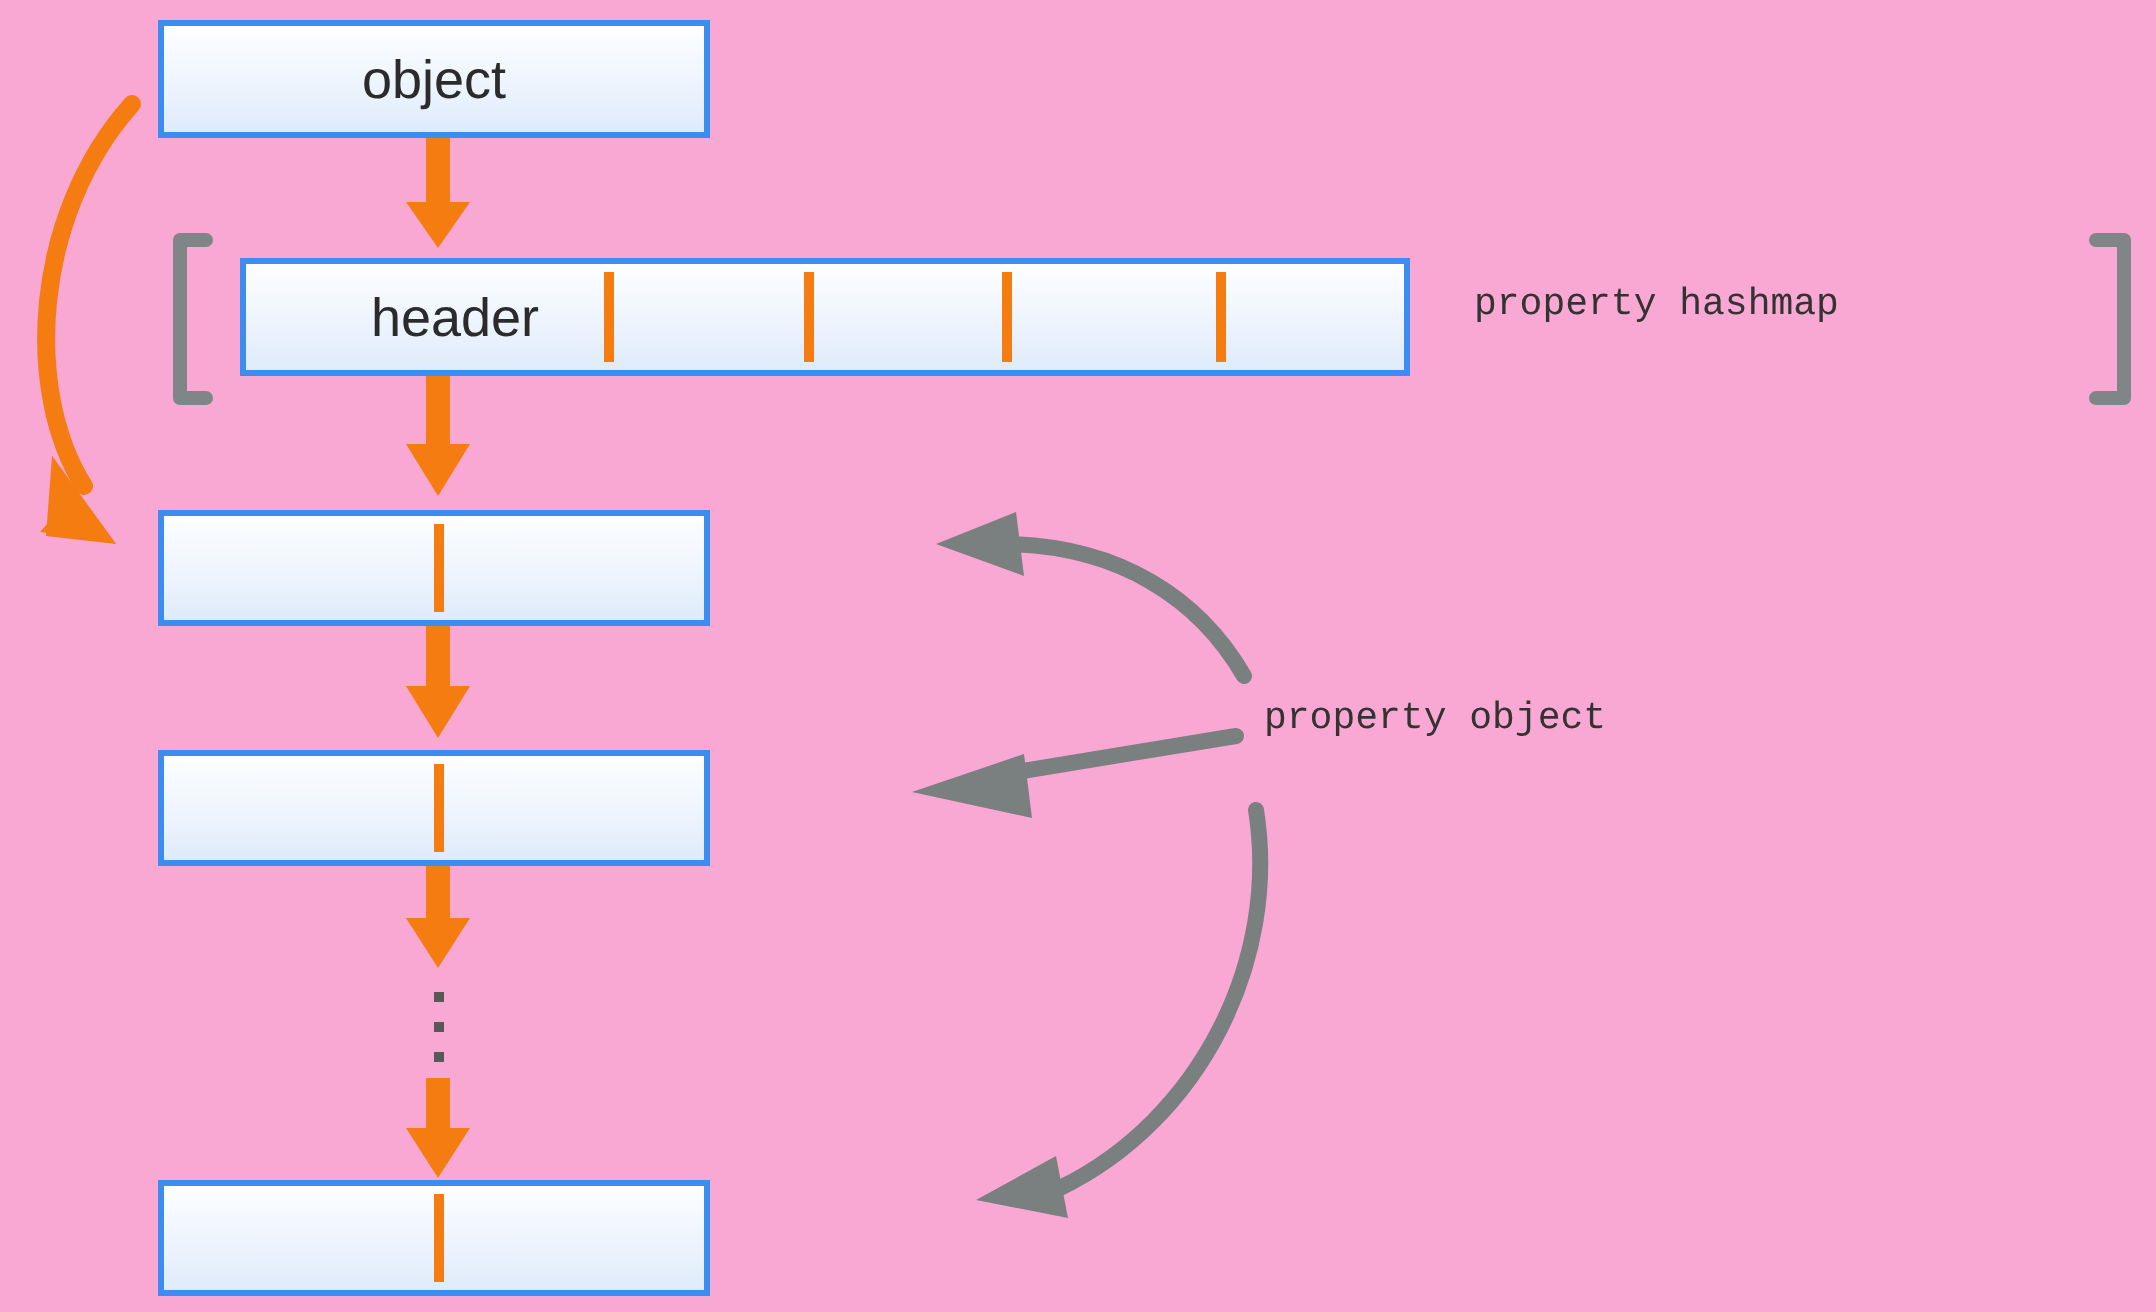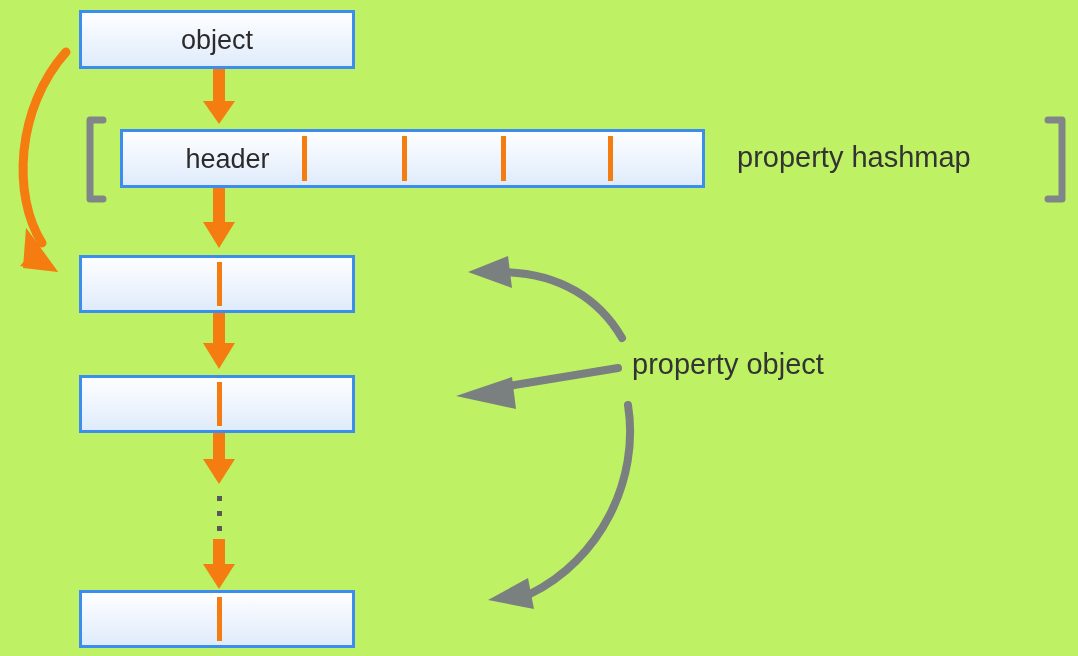--- a/index.html
+++ b/index.html
@@ -4,21 +4,21 @@
 <style>
   html, body {
     margin: 0;
     padding: 0;
     background: #ffffff;
   }
   #canvas {
     position: relative;
     width: 1078px;
     height: 656px;
-    background: #bef264;
+    background: #f9a8d4;
     font-family: "Liberation Sans", sans-serif;
     overflow: hidden;
   }
   .svg-layer {
     position: absolute;
     left: 0;
     top: 0;
     width: 1078px;
     height: 656px;
   }
@@ -32,24 +32,24 @@
     position: absolute;
     color: #2b2b2b;
     font-size: 27px;
     line-height: 1;
     white-space: nowrap;
     font-family: "Liberation Sans", sans-serif;
   }
   .side-label {
     position: absolute;
     color: #333333;
-    font-size: 29px;
+    font-size: 19px;
     line-height: 1;
     white-space: nowrap;
-    font-family: Liberation Sans, sans-serif;
+    font-family: Liberation Mono, monospace;
   }
   .cell-tick {
     position: absolute;
     width: 5px;
     background: #f57c10;
   }
   .pair-slot {
     position: absolute;
     width: 5px;
     background: #f57c10;

